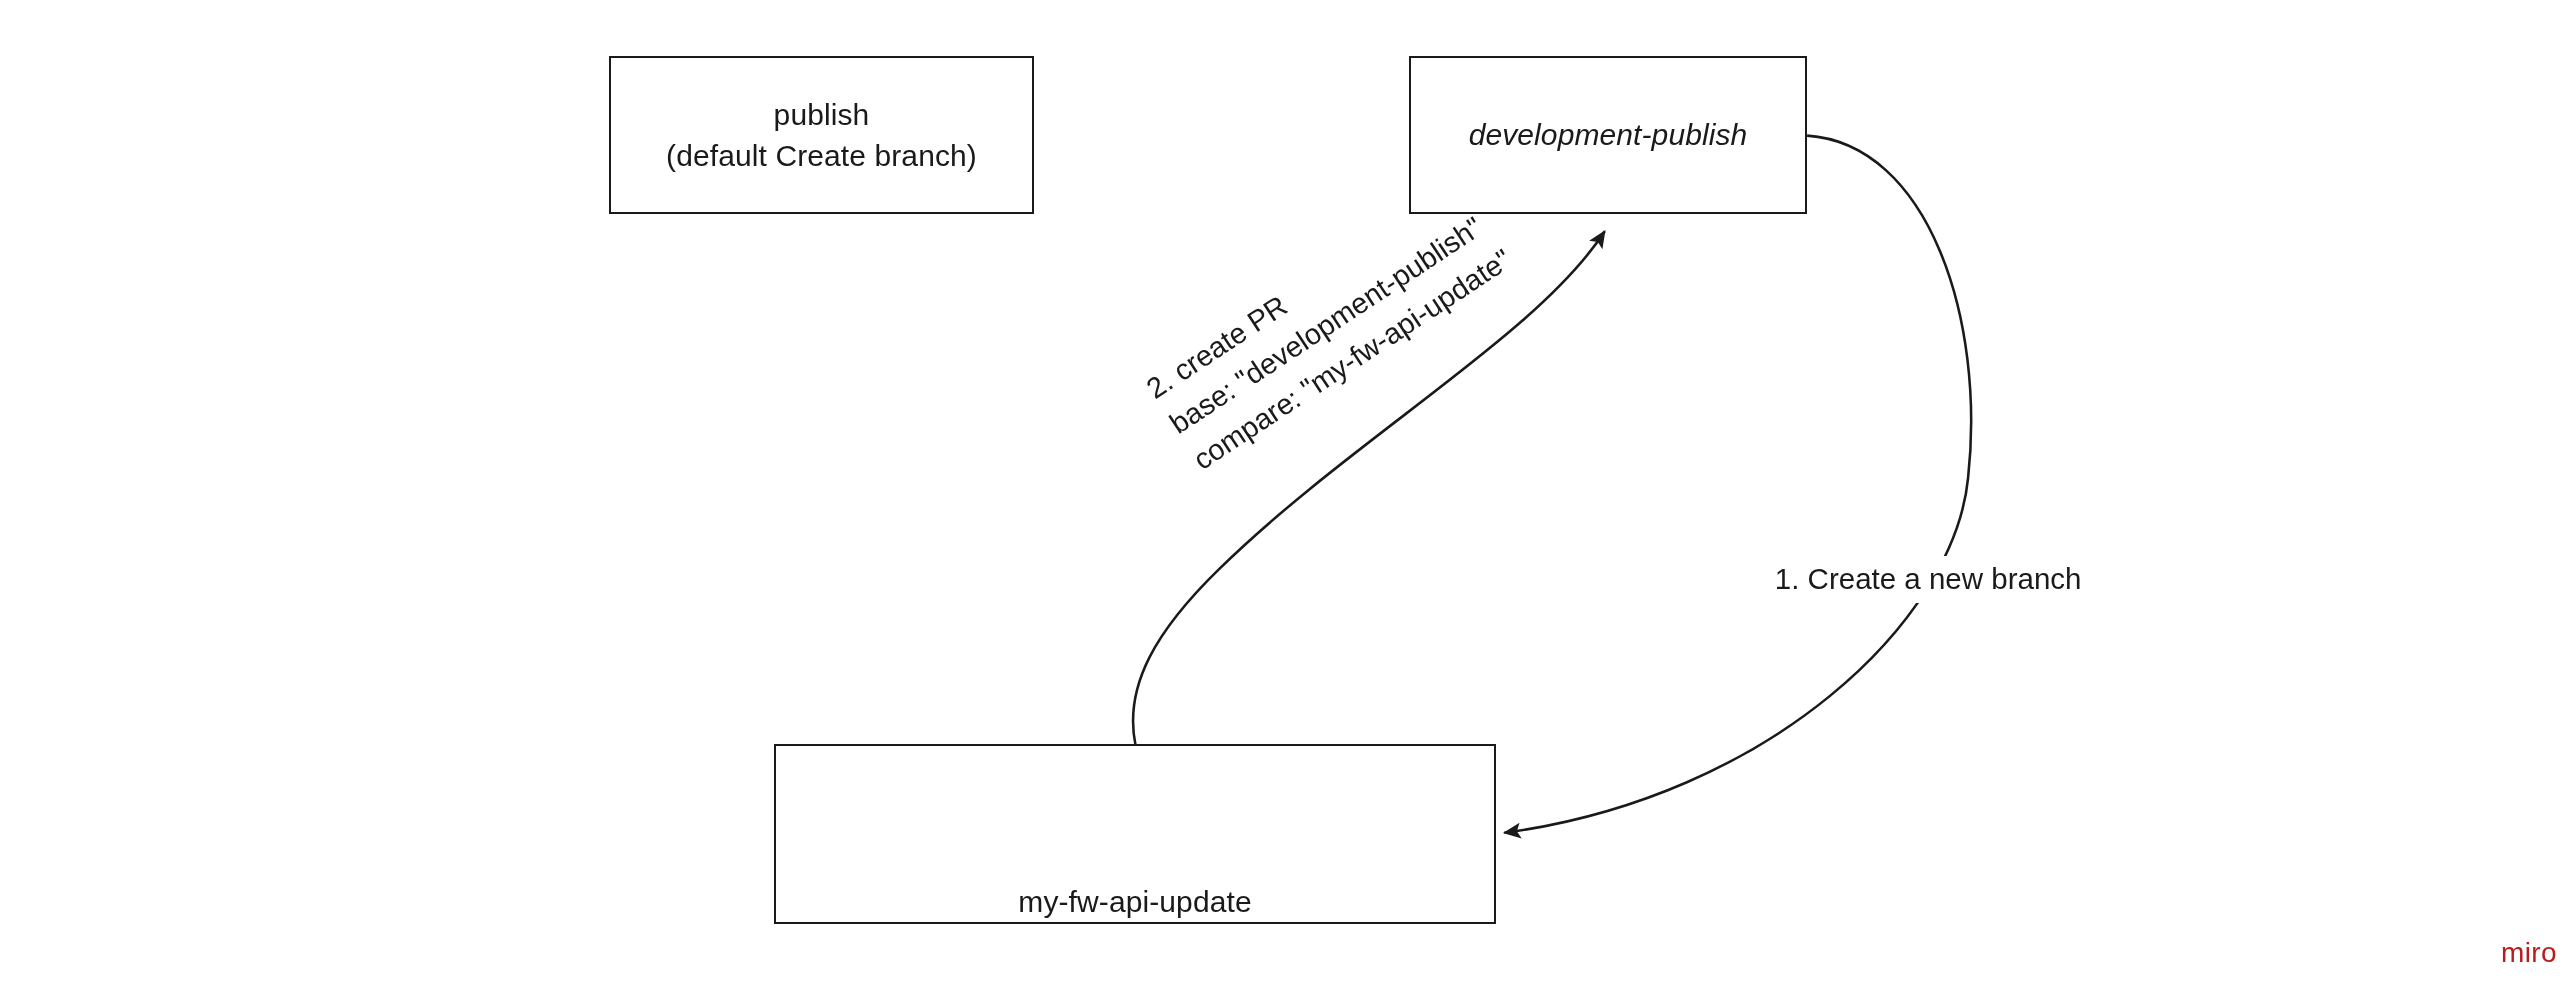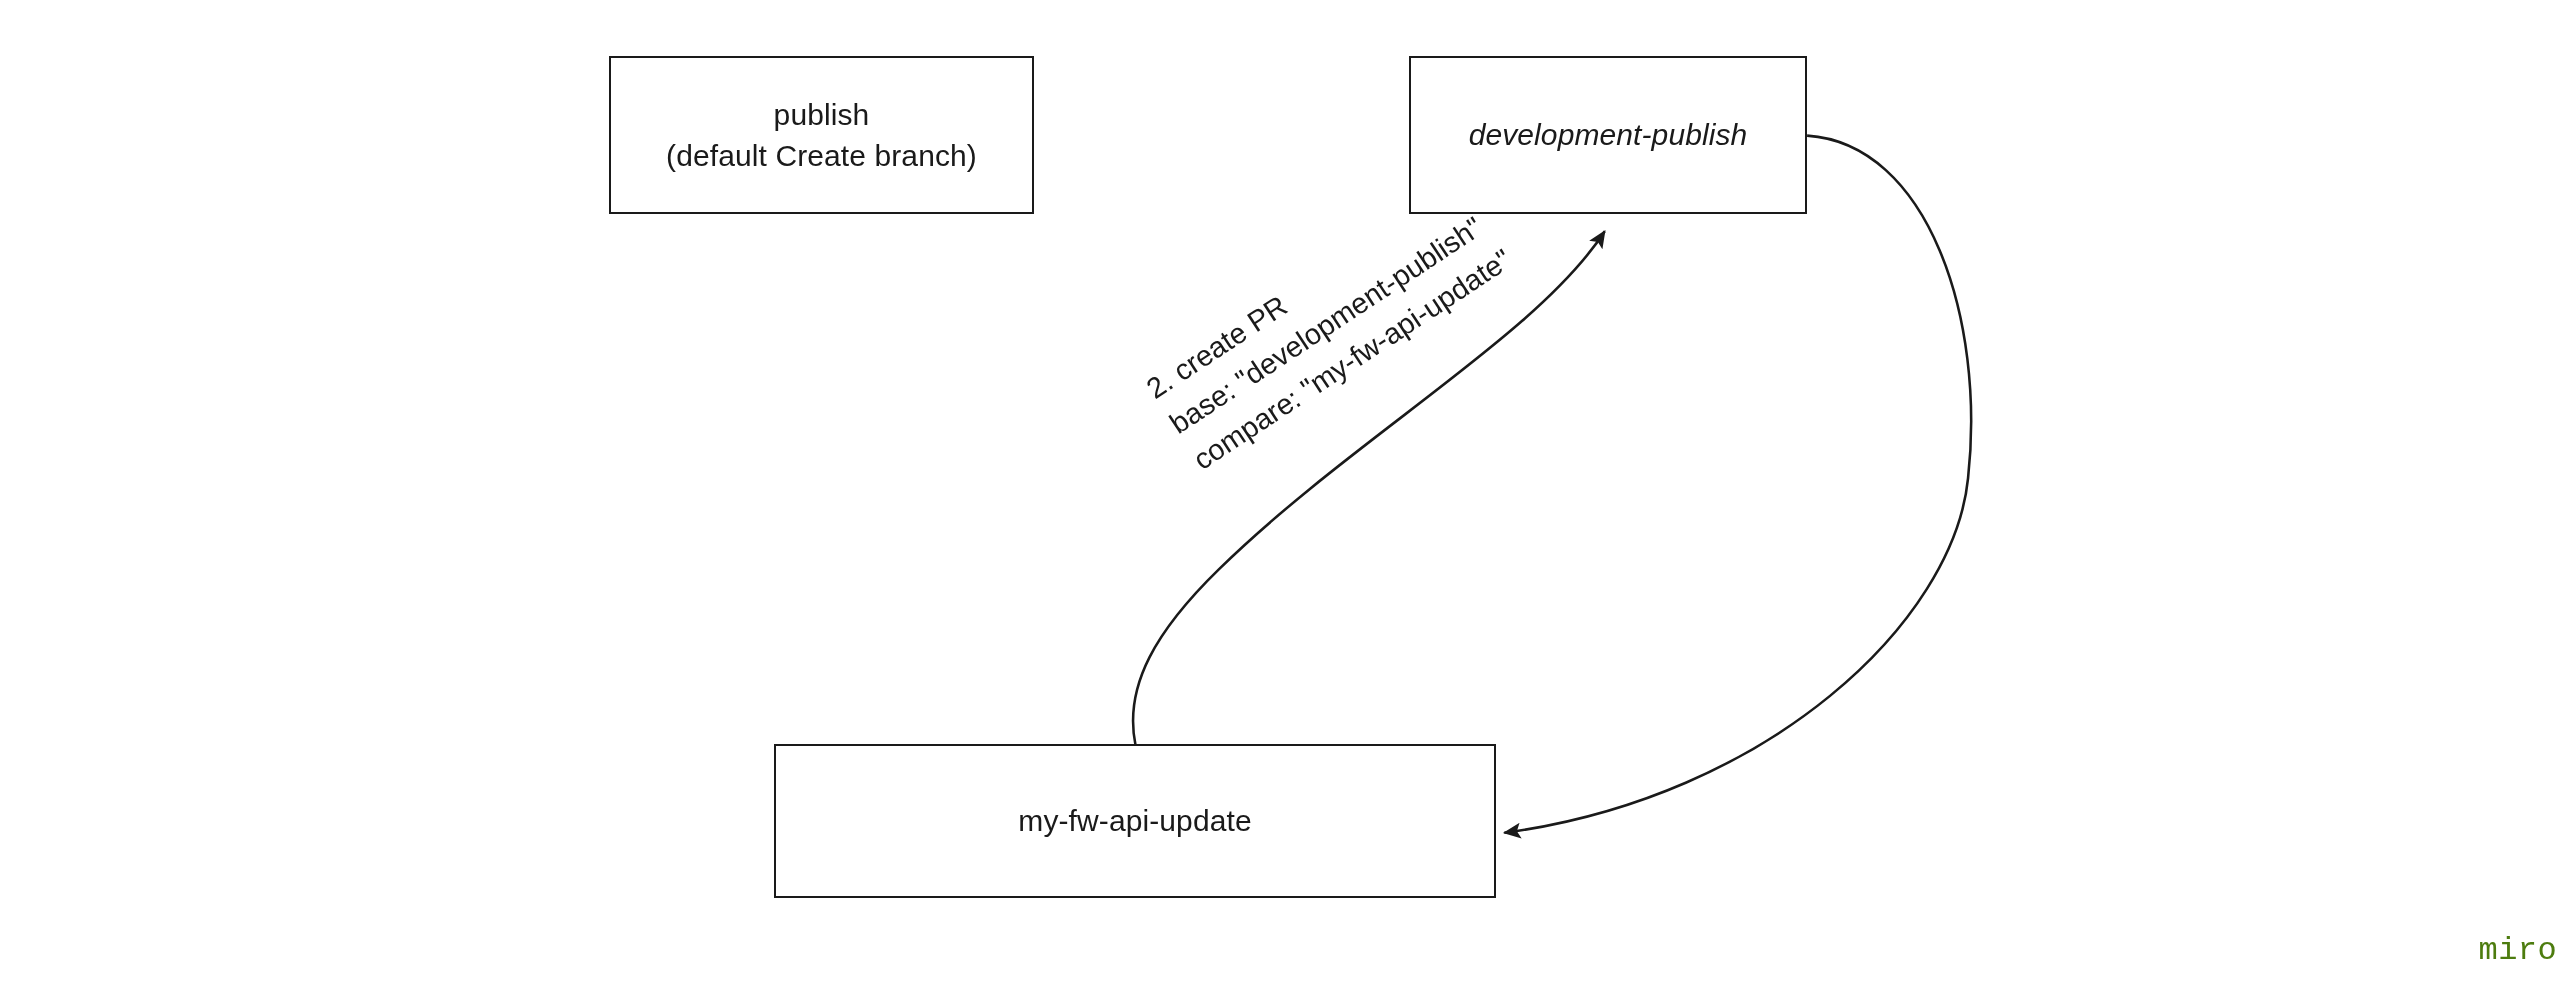--- a/index.html
+++ b/index.html
@@ -49,21 +49,22 @@
     left: 1409px;
     top: 56px;
     width: 398px;
     height: 158px;
     font-style: italic;
   }
   #node-my-fw-api-update {
     left: 774px;
     top: 744px;
     width: 722px;
-    height: 154px;
+    height: 180px;
+    align-items: flex-end;
   }
   
   #connectors {
     position: absolute;
     left: 0;
     top: 0;
     width: 2576px;
     height: 986px;
     z-index: 1;
     pointer-events: none;
@@ -90,26 +91,25 @@
     transform: rotate(-33.5deg);
     transform-origin: 0 0;
     font-size: 29px;
     line-height: 1.46;
   }
   
   #miro-watermark {
     position: absolute;
     right: 19px;
     bottom: 17.5px;
-    color: #4d7c0f;
-    font-size: 32px;
+    color: #b91c1c;
+    font-size: 28px;
     letter-spacing: 0.4px;
     z-index: 5;
     user-select: none;
-    font-family: Liberation Mono, monospace;
   }
 </style>
 </head>
 <body>
 
 <div id="canvas">
 
   <svg id="connectors" viewBox="0 0 3233 1237">
     <defs>
       <marker id="arrowhead" viewBox="0 0 10 10" refX="9.2" refY="5" markerWidth="7" markerHeight="7" orient="auto-start-reverse">
@@ -128,20 +128,21 @@
   </div>
 
   <div class="node" id="node-development-publish">
     <span class="node-label">development-publish</span>
   </div>
 
   <div class="node" id="node-my-fw-api-update">
     <span class="node-label">my-fw-api-update</span>
   </div>
 
+  <div class="edge-label" id="label-create-branch">1. Create a new branch</div>
 
   <div class="edge-label" id="label-create-pr">2. create PR
 base: "development-publish"
 compare: "my-fw-api-update"</div>
 
   <div id="miro-watermark">miro</div>
 
 </div>
 
 

